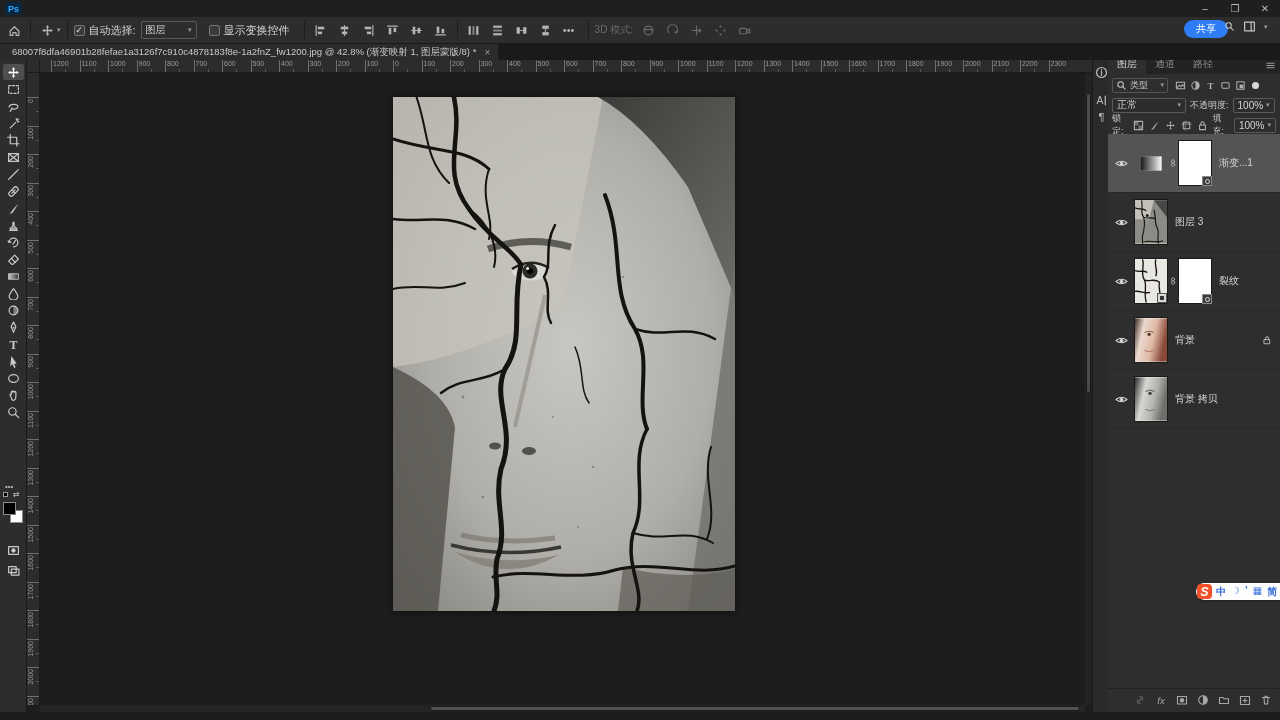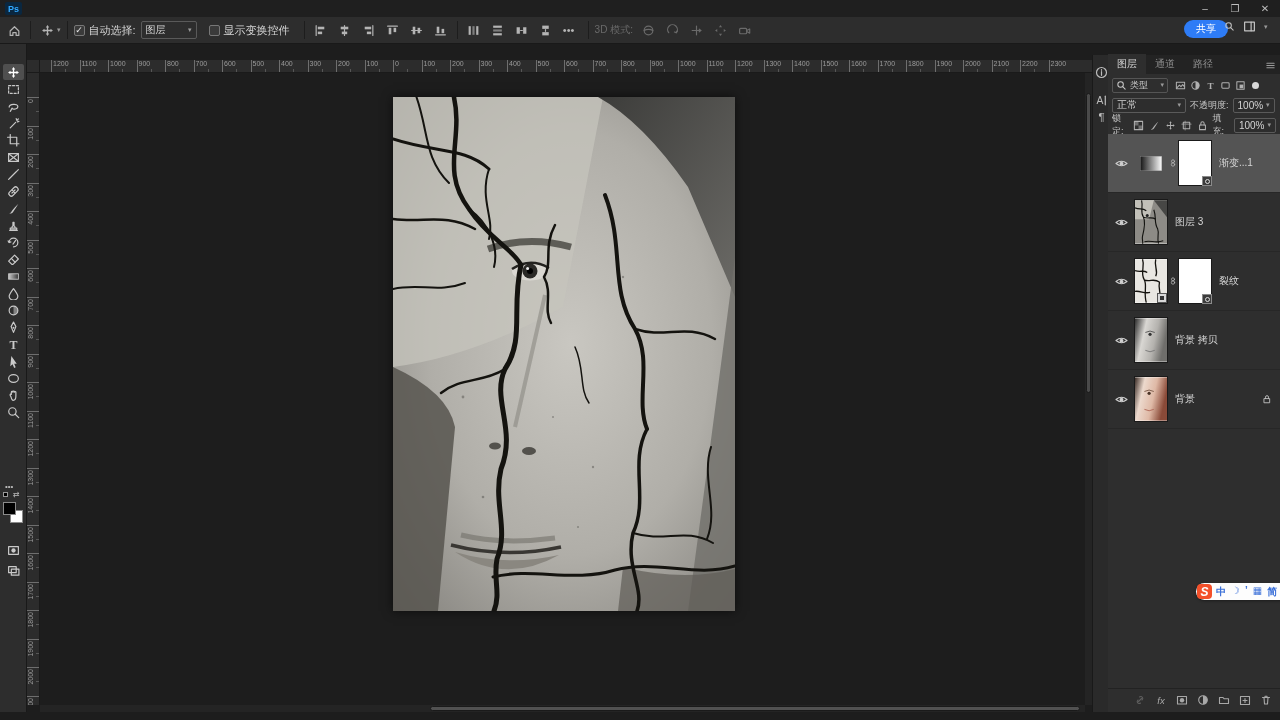--- a/index.html
+++ b/index.html
@@ -308,20 +308,26 @@
       </span>
     <span>
         <svg viewBox="0 0 12 12" width="13" height="13" style="display:block">
           <rect x="1.5" y="2" width="9" height="8" fill="none" stroke="currentColor" stroke-width="1.1" stroke-linecap="round" stroke-linejoin="round"></rect>
           <path d="M7.5,2 V10" fill="none" stroke="currentColor" stroke-width="1.1" stroke-linecap="round" stroke-linejoin="round"></path>
         </svg>
       </span>
     <span class="caret">▾</span>
   </div>
 
+  <div id="tabbar" class="abs">
+    <div id="doc-tab">
+      <span>68007f8dfa46901b28fefae1a3126f7c910c4878183f8e-1a2fnZ_fw1200.jpg @ 42.8% (渐变映射 1, 图层蒙版/8) *</span>
+      <span class="close">×</span>
+    </div>
+  </div>
 
   <div id="toolbar" class="abs">
     <div id="tools-holder">
         <div class="tool sel" style="top: 20px;">
           <svg viewBox="0 0 12 12" width="13" height="13" style="display:block">
             <path d="M6,1 L7.6,3.2 H6.6 V5.4 H8.8 V4.4 L11,6 L8.8,7.6 V6.6 H6.6 V8.8 H7.6 L6,11 L4.4,8.8 H5.4 V6.6 H3.2 V7.6 L1,6 L3.2,4.4 V5.4 H5.4 V3.2 H4.4 Z" fill="currentColor"></path>
           </svg>
         </div>
         <div class="tool" style="top: 37px;">
           <svg viewBox="0 0 12 12" width="13" height="13" style="display:block">
@@ -931,66 +937,66 @@
         <div class="layer-row">
           <span class="eye-box">
             <svg viewBox="0 0 14 10" width="13" height="13" style="display:block">
               <path d="M1,5 Q7,0.2 13,5 Q7,9.8 1,5 Z" fill="none" stroke="currentColor" stroke-width="1.1" stroke-linecap="round" stroke-linejoin="round"></path>
               <circle cx="7" cy="5" r="2" fill="currentColor"></circle>
             </svg>
           </span>
           <div class="thumb">
             <svg viewBox="0 0 34 46" width="32" height="44" style="display:block">
               <defs>
+                <linearGradient id="fcg" x1="0" y1="0" x2="1" y2="0.3">
+                  <stop offset="0" stop-color="#3a2c26"></stop>
+                  <stop offset="0.3" stop-color="#ecd9cd"></stop>
+                  <stop offset="0.65" stop-color="#dfb9a6"></stop>
+                  <stop offset="1" stop-color="#8a4a38"></stop>
+                </linearGradient>
+              </defs>
+              <rect width="34" height="46" fill="url(#fcg)"></rect>
+              <circle cx="15" cy="17" r="1.7" fill="#4a3326"></circle>
+              <path d="M10,15 Q15,12 20,15" stroke="#7a5a48" fill="none"></path>
+              <path d="M10,34 Q15,37 20,34" stroke="#b06a5a" fill="none"></path>
+            </svg>
+          </div>
+          <span class="layer-name">背景</span>
+          <span class="layer-lock">
+            <svg viewBox="0 0 12 12" width="10" height="10" style="display:block">
+              <rect x="2.8" y="5.5" width="6.4" height="5" fill="none" stroke="currentColor" stroke-width="1.1" stroke-linecap="round" stroke-linejoin="round"></rect>
+              <path d="M4.2,5.5 V3.8 A1.8,1.8 0 0 1 7.8,3.8 V5.5" fill="none" stroke="currentColor" stroke-width="1.1" stroke-linecap="round" stroke-linejoin="round"></path>
+            </svg>
+          </span>
+        </div>
+        <div class="layer-row">
+          <span class="eye-box">
+            <svg viewBox="0 0 14 10" width="13" height="13" style="display:block">
+              <path d="M1,5 Q7,0.2 13,5 Q7,9.8 1,5 Z" fill="none" stroke="currentColor" stroke-width="1.1" stroke-linecap="round" stroke-linejoin="round"></path>
+              <circle cx="7" cy="5" r="2" fill="currentColor"></circle>
+            </svg>
+          </span>
+          <div class="thumb">
+            <svg viewBox="0 0 34 46" width="32" height="44" style="display:block">
+              <defs>
                 <linearGradient id="fgg" x1="0" y1="0" x2="1" y2="0.3">
                   <stop offset="0" stop-color="#2c2c2c"></stop>
                   <stop offset="0.35" stop-color="#d9d7d3"></stop>
                   <stop offset="0.7" stop-color="#b4b2ae"></stop>
                   <stop offset="1" stop-color="#6f6e6b"></stop>
                 </linearGradient>
               </defs>
               <rect width="34" height="46" fill="url(#fgg)"></rect>
               <circle cx="16" cy="17" r="1.7" fill="#333"></circle>
               <path d="M11,15 Q16,12 21,15" stroke="#555" fill="none"></path>
               <path d="M11,34 Q16,37 21,34" stroke="#777" fill="none"></path>
             </svg>
           </div>
           <span class="layer-name">背景 拷贝</span>
         </div>
-        <div class="layer-row">
-          <span class="eye-box">
-            <svg viewBox="0 0 14 10" width="13" height="13" style="display:block">
-              <path d="M1,5 Q7,0.2 13,5 Q7,9.8 1,5 Z" fill="none" stroke="currentColor" stroke-width="1.1" stroke-linecap="round" stroke-linejoin="round"></path>
-              <circle cx="7" cy="5" r="2" fill="currentColor"></circle>
-            </svg>
-          </span>
-          <div class="thumb">
-            <svg viewBox="0 0 34 46" width="32" height="44" style="display:block">
-              <defs>
-                <linearGradient id="fcg" x1="0" y1="0" x2="1" y2="0.3">
-                  <stop offset="0" stop-color="#3a2c26"></stop>
-                  <stop offset="0.3" stop-color="#ecd9cd"></stop>
-                  <stop offset="0.65" stop-color="#dfb9a6"></stop>
-                  <stop offset="1" stop-color="#8a4a38"></stop>
-                </linearGradient>
-              </defs>
-              <rect width="34" height="46" fill="url(#fcg)"></rect>
-              <circle cx="15" cy="17" r="1.7" fill="#4a3326"></circle>
-              <path d="M10,15 Q15,12 20,15" stroke="#7a5a48" fill="none"></path>
-              <path d="M10,34 Q15,37 20,34" stroke="#b06a5a" fill="none"></path>
-            </svg>
-          </div>
-          <span class="layer-name">背景</span>
-          <span class="layer-lock">
-            <svg viewBox="0 0 12 12" width="10" height="10" style="display:block">
-              <rect x="2.8" y="5.5" width="6.4" height="5" fill="none" stroke="currentColor" stroke-width="1.1" stroke-linecap="round" stroke-linejoin="round"></rect>
-              <path d="M4.2,5.5 V3.8 A1.8,1.8 0 0 1 7.8,3.8 V5.5" fill="none" stroke="currentColor" stroke-width="1.1" stroke-linecap="round" stroke-linejoin="round"></path>
-            </svg>
-          </span>
-        </div>
       </div>
     <div id="lp-bottom">
         <span class="dim">
           <svg viewBox="0 0 12 12" width="12" height="12" style="display:block">
             <path d="M4.5,7.5 L7.5,4.5" fill="none" stroke="currentColor" stroke-width="1.1" stroke-linecap="round" stroke-linejoin="round"></path>
             <path d="M5.5,3 A2,2 0 0 1 8.8,4.5 L8,6" fill="none" stroke="currentColor" stroke-width="1.1" stroke-linecap="round" stroke-linejoin="round"></path>
             <path d="M6.5,9 A2,2 0 0 1 3.2,7.5 L4,6" fill="none" stroke="currentColor" stroke-width="1.1" stroke-linecap="round" stroke-linejoin="round"></path>
           </svg>
         </span>
         <span>

